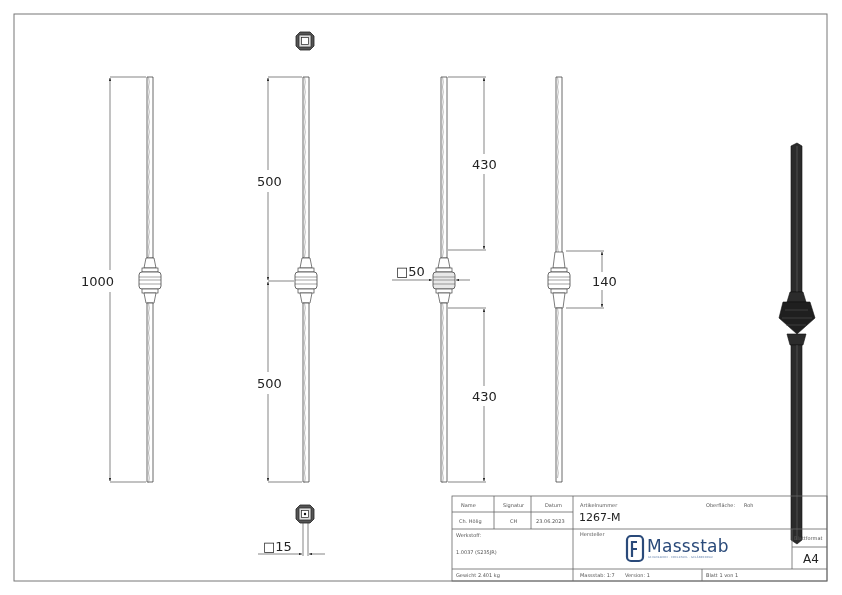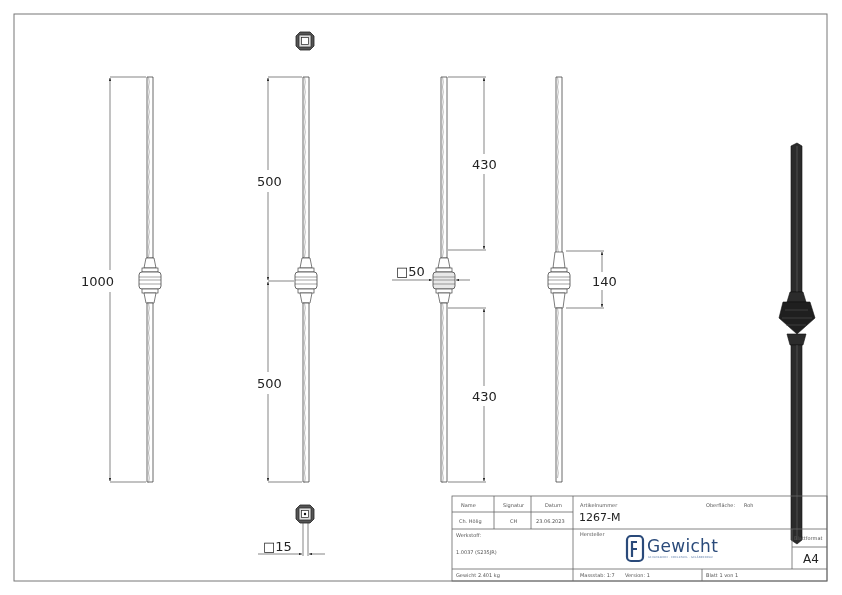--- a/index.html
+++ b/index.html
@@ -194,21 +194,21 @@
   <span class="cell val" style="left:7px;top:22px">Ch. Hölig</span>
   <span class="cell val" style="left:58px;top:22px">CH</span>
   <span class="cell val" style="left:84px;top:22px">23.06.2023</span>
   <span class="cell lbl" style="left:128px;top:6px">Artikelnummer</span>
   <span class="cell big" style="left:127px;top:15px">1267-M</span>
   <span class="cell lbl" style="left:254px;top:6px">Oberfläche:</span>
   <span class="cell lbl" style="left:292px;top:6px">Roh</span>
   <span class="cell lbl" style="left:4px;top:36px">Werkstoff:</span>
   <span class="cell val" style="left:4px;top:53px">1.0037 (S235JR)</span>
   <span class="cell lbl" style="left:128px;top:35px">Hersteller</span>
-  <span class="cell logo-text" style="left:195px;top:40px">Gewicht</span>
+  <span class="cell logo-text" style="left:195px;top:40px">Massstab</span>
   <span class="cell logo-sub" style="left:196px;top:60px">SCHLOSSEREI · EDELSTAHL · GELÄNDERBAU</span>
   <span class="cell lbl" style="left:342px;top:39px">Blattformat</span>
   <span class="cell a4" style="left:351px;top:56px">A4</span>
   <span class="cell lbl" style="left:4px;top:76px">Gewicht 2.401 kg</span>
   <span class="cell lbl" style="left:128px;top:76px">Massstab: 1:7</span>
   <span class="cell lbl" style="left:173px;top:76px">Version: 1</span>
   <span class="cell lbl" style="left:254px;top:76px">Blatt 1 von 1</span>
 </div>
 
 </body></html>

